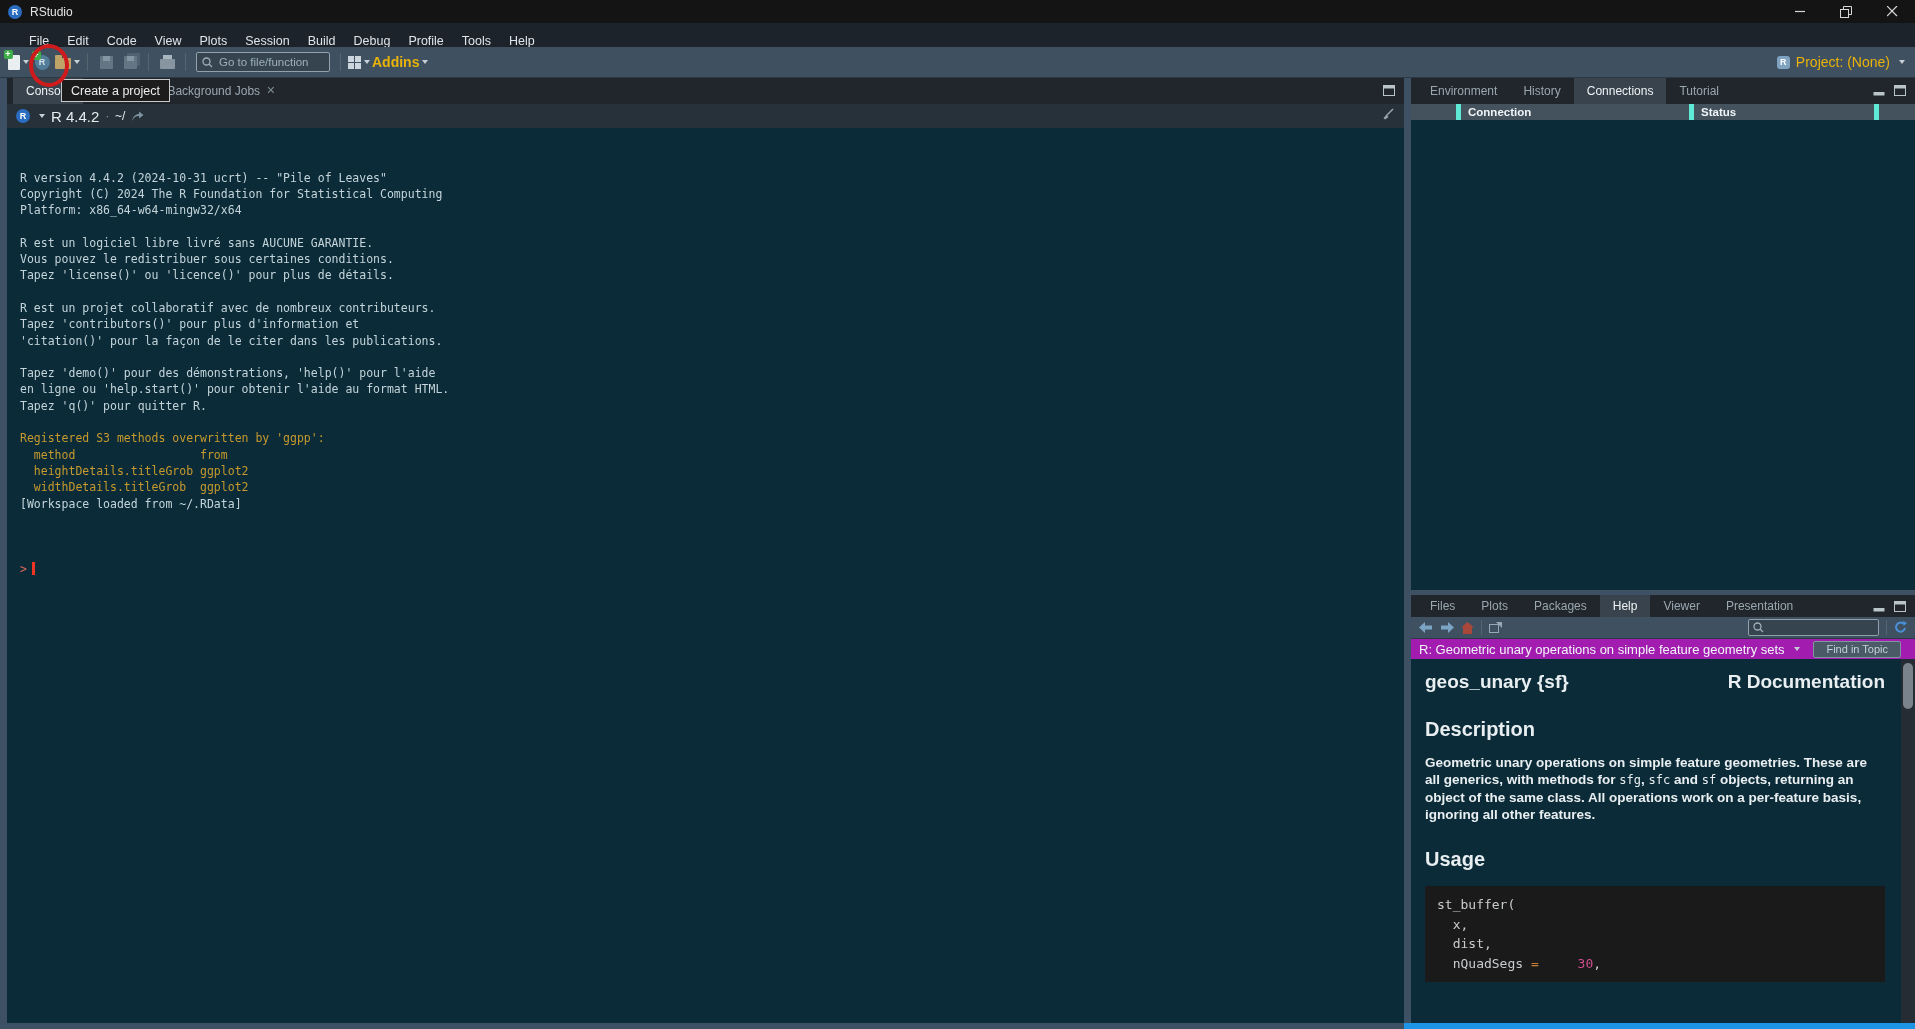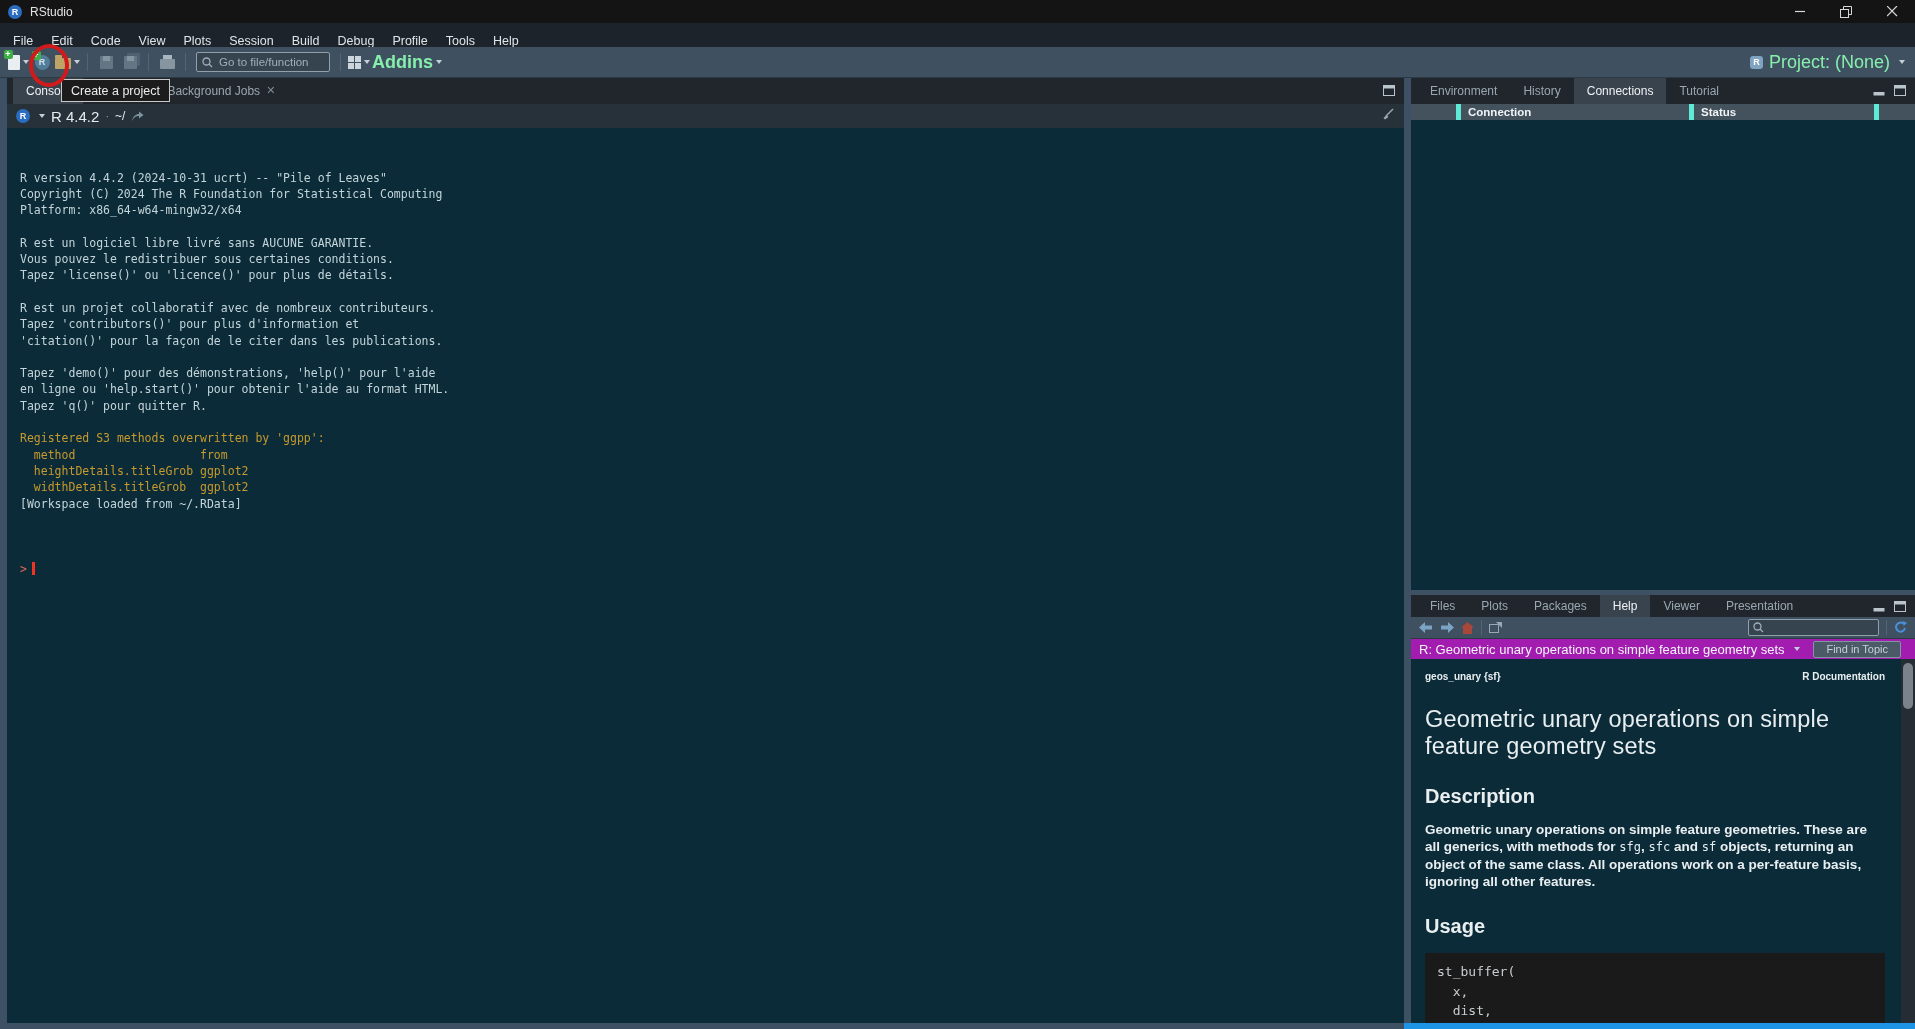--- a/index.html
+++ b/index.html
@@ -9,35 +9,35 @@
   .titlebar{position:absolute;left:0;top:0;right:0;height:23px;background:#141414;
             display:flex;align-items:center;color:#e8e8e8;z-index:5;}
   .app-logo{width:14px;height:14px;border-radius:50%;background:#2a6cc0;color:#fff;
             font-size:9px;font-weight:bold;display:flex;align-items:center;justify-content:center;
             margin-left:8px;}
   .app-title{font-size:12px;margin-left:8px;color:#e4e4e4;}
   .win-controls{margin-left:auto;display:flex;height:23px;}
   .win-btn{width:46px;height:23px;display:flex;align-items:center;justify-content:center;}
   
   .menubar{position:absolute;left:0;top:23px;right:0;height:36px;background:#1d232a;
-           display:flex;align-items:center;padding-left:4px;z-index:5;}
+           display:flex;align-items:center;padding-left:20px;z-index:5;}
   .menu-item{font-size:12.5px;color:#dfe5e9;padding:3px 9px;}
   
   .toolbar{position:absolute;left:0;top:47px;right:0;height:30px;background:#3f5061;
            border-bottom:1px solid #2c3945;display:flex;align-items:center;padding-left:6px;z-index:5;}
   .tb-btn{height:24px;min-width:22px;display:flex;align-items:center;justify-content:center;margin:0 1px;}
   .caret{width:0;height:0;border-left:3px solid transparent;border-right:3px solid transparent;
          border-top:4px solid #c6cfd6;margin-left:3px;}
   .tb-sep{width:1px;height:18px;background:#55646f;margin:0 6px;}
   .goto-field{width:122px;height:18px;background:#36444f;border:1px solid #91a0aa;border-radius:2px;
               display:flex;align-items:center;gap:4px;padding:0 5px;margin:0 4px;}
   .goto-field input{flex:1;background:transparent;border:none;outline:none;color:#9fb0ba;
                     font-size:11.5px;font-family:"Liberation Sans",sans-serif;width:90px;}
   .goto-field input::placeholder{color:#9fb0ba;}
-  .tb-label{font-size:18px;color:#86efac;font-weight:bold;}
+  .tb-label{font-size:14px;color:#eab308;font-weight:bold;}
   .project-btn{margin-left:auto;margin-right:10px;display:flex;align-items:center;gap:6px;}
   .proj-icon{width:13px;height:13px;border-radius:3px;background:#7fa3c0;color:#fff;font-size:9px;
              font-weight:bold;display:flex;align-items:center;justify-content:center;}
   
   .icon-newfile{width:12px;height:15px;background:#e9eef0;border-radius:1px;position:relative;}
   .icon-newfile:after{content:"+";position:absolute;left:-4px;top:-5px;color:#fff;background:#3fae49;
         width:9px;height:9px;border-radius:2px;font-size:9px;line-height:9px;text-align:center;font-weight:bold;}
   .icon-project{width:15px;height:15px;border-radius:50%;background:#527d98;color:#d5e4ee;font-size:9px;
         font-weight:bold;display:flex;align-items:center;justify-content:center;position:relative;}
   .icon-project:after{content:"+";position:absolute;left:-3px;top:-4px;color:#fff;background:#3fae49;
@@ -102,21 +102,21 @@
   .help-search{margin-left:auto;width:121px;height:15px;background:#36444f;border:1px solid #91a0aa;
                border-radius:2px;display:flex;align-items:center;gap:3px;padding:0 4px;}
   .help-search input{flex:1;background:transparent;border:none;outline:none;color:#cfd8de;font-size:11px;width:80px;}
   .topic-bar{height:20px;background:#a21caf;display:flex;align-items:center;padding:0 8px;gap:6px;}
   .topic-text{font-size:13px;color:#f2f5f7;}
   .find-btn{margin-left:auto;margin-right:6px;font-size:11px;color:#c6d2d9;background:#4a5a66;
             border:1px solid #8195a1;border-radius:2px;padding:1px 12px;height:13px;line-height:12px;}
   .help-body{flex:1;position:relative;background:#0a2b37;}
   .help-content{position:absolute;left:0;top:0;right:14px;bottom:0;padding:12px 16px 0 14px;
                 color:#e9eef1;overflow:hidden;}
-  .doc-header{display:flex;justify-content:space-between;font-size:10px;font-weight:bold;}
+  .doc-header{display:flex;justify-content:space-between;font-size:19px;font-weight:bold;}
   .doc-title{font-size:23.5px;line-height:27px;font-weight:500;margin-top:24px;letter-spacing:.2px;}
   .doc-section{font-size:20px;font-weight:bold;margin-top:25px;}
   .doc-desc{font-size:13.5px;line-height:17px;margin-top:13px;font-weight:bold;}
   .inline-code{font-family:"DejaVu Sans Mono",monospace;font-size:12px;font-weight:normal;}
   .code-block{margin-top:15px;background:#1a1a1a;padding:9px 12px;font-family:"DejaVu Sans Mono",monospace;
               font-size:13px;line-height:19.5px;color:#c9ccce;white-space:pre;}
   .tok-op{color:#c87f3a;}.tok-num{color:#cf4d8d;margin-left:31px;}
   .help-scrollbar{position:absolute;top:0;right:0;width:14px;bottom:0;background:#262c33;}
   .scroll-thumb{position:absolute;top:4px;left:2px;width:10px;height:46px;border-radius:5px;background:#7a838c;}
   
@@ -342,21 +342,20 @@
         <span class="topic-text">R: Geometric unary operations on simple feature geometry sets</span>
         <span class="caret"></span>
         <span class="find-btn">Find in Topic</span>
       </div>
       <div class="help-body">
         <div class="help-content">
           <div class="doc-header">
             <span>geos_unary {sf}</span>
             <span>R Documentation</span>
           </div>
-          <div class="doc-title">Geometric unary operations on simple feature geometry sets</div>
           <div class="doc-section">Description</div>
           <div class="doc-desc"><span>Geometric unary operations on simple feature geometries. These are all generics, with methods for </span><span class="inline-code">sfg</span><span>, </span><span class="inline-code">sfc</span><span> and </span><span class="inline-code">sf</span><span> objects, returning an object of the same class. All operations work on a per-feature basis, ignoring all other features.</span></div>
           <div class="doc-section">Usage</div>
           <div class="code-block"><div><span>st_buffer(</span></div><div><span>  x,</span></div><div><span>  dist,</span></div><div><span>  nQuadSegs </span><span class="tok-op">=</span><span> </span><span class="tok-num">30</span><span>,</span></div></div>
         </div>
         <div class="help-scrollbar">
           <div class="scroll-thumb"></div>
         </div>
       </div>
     </div>

